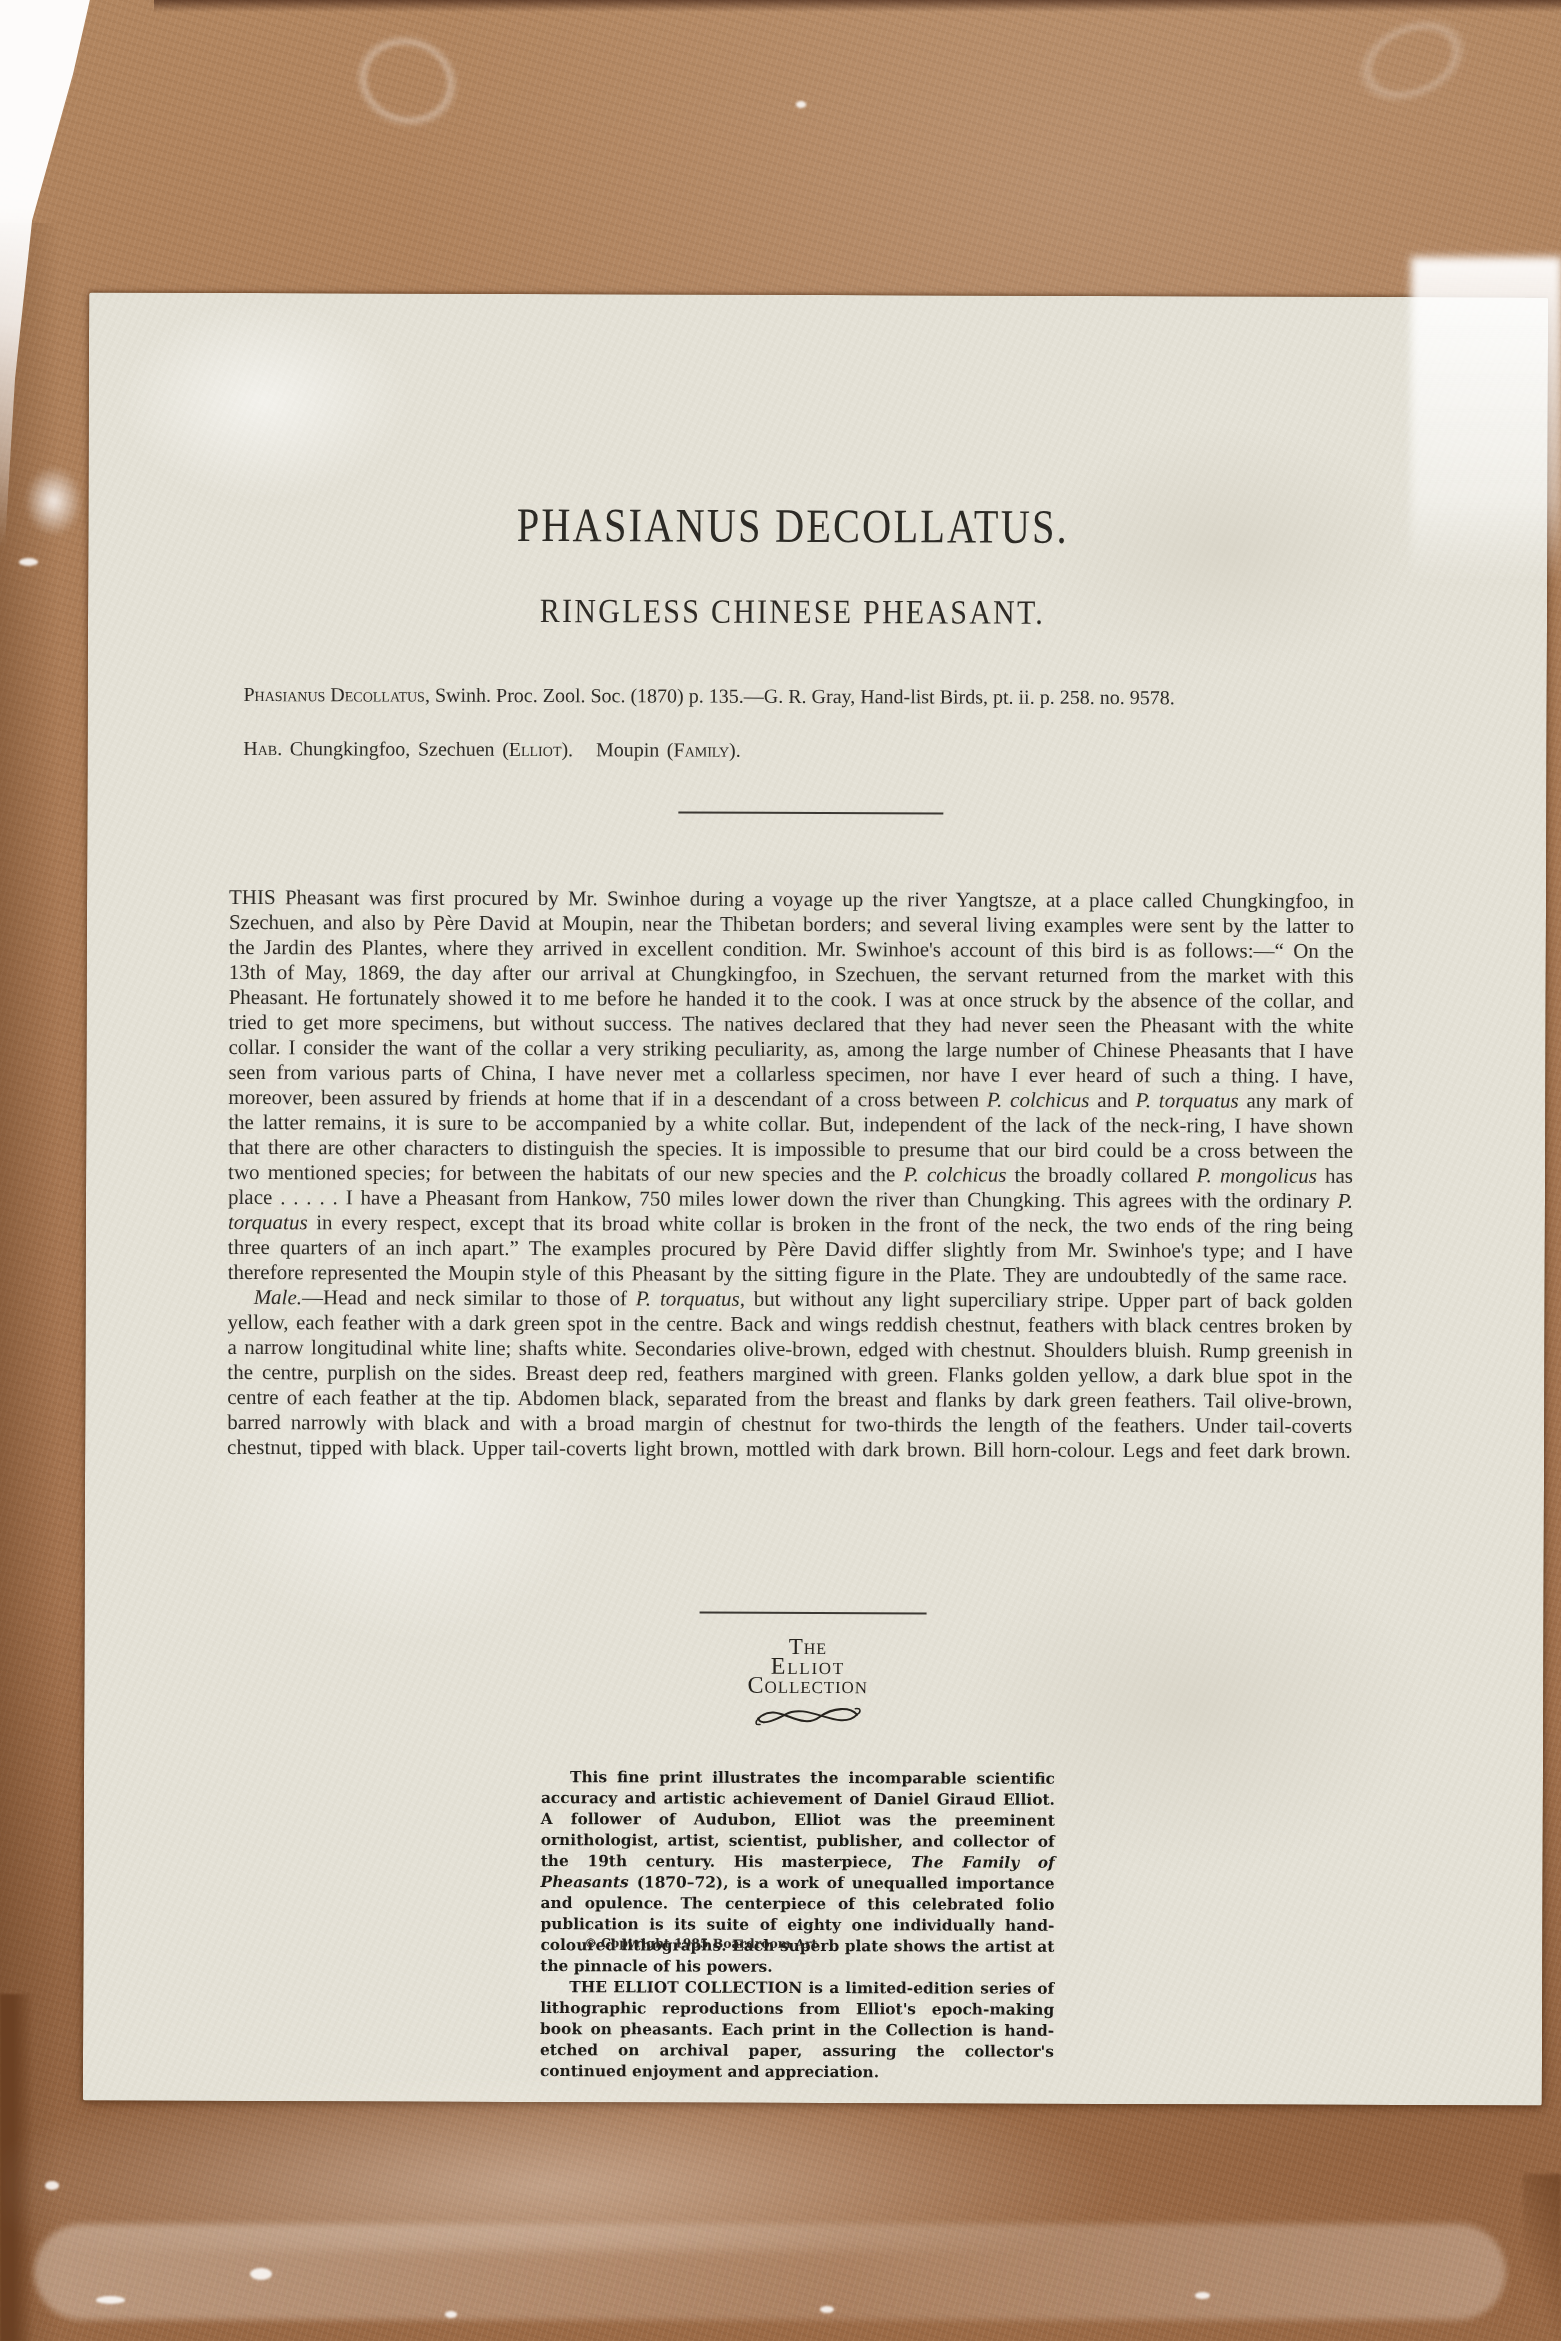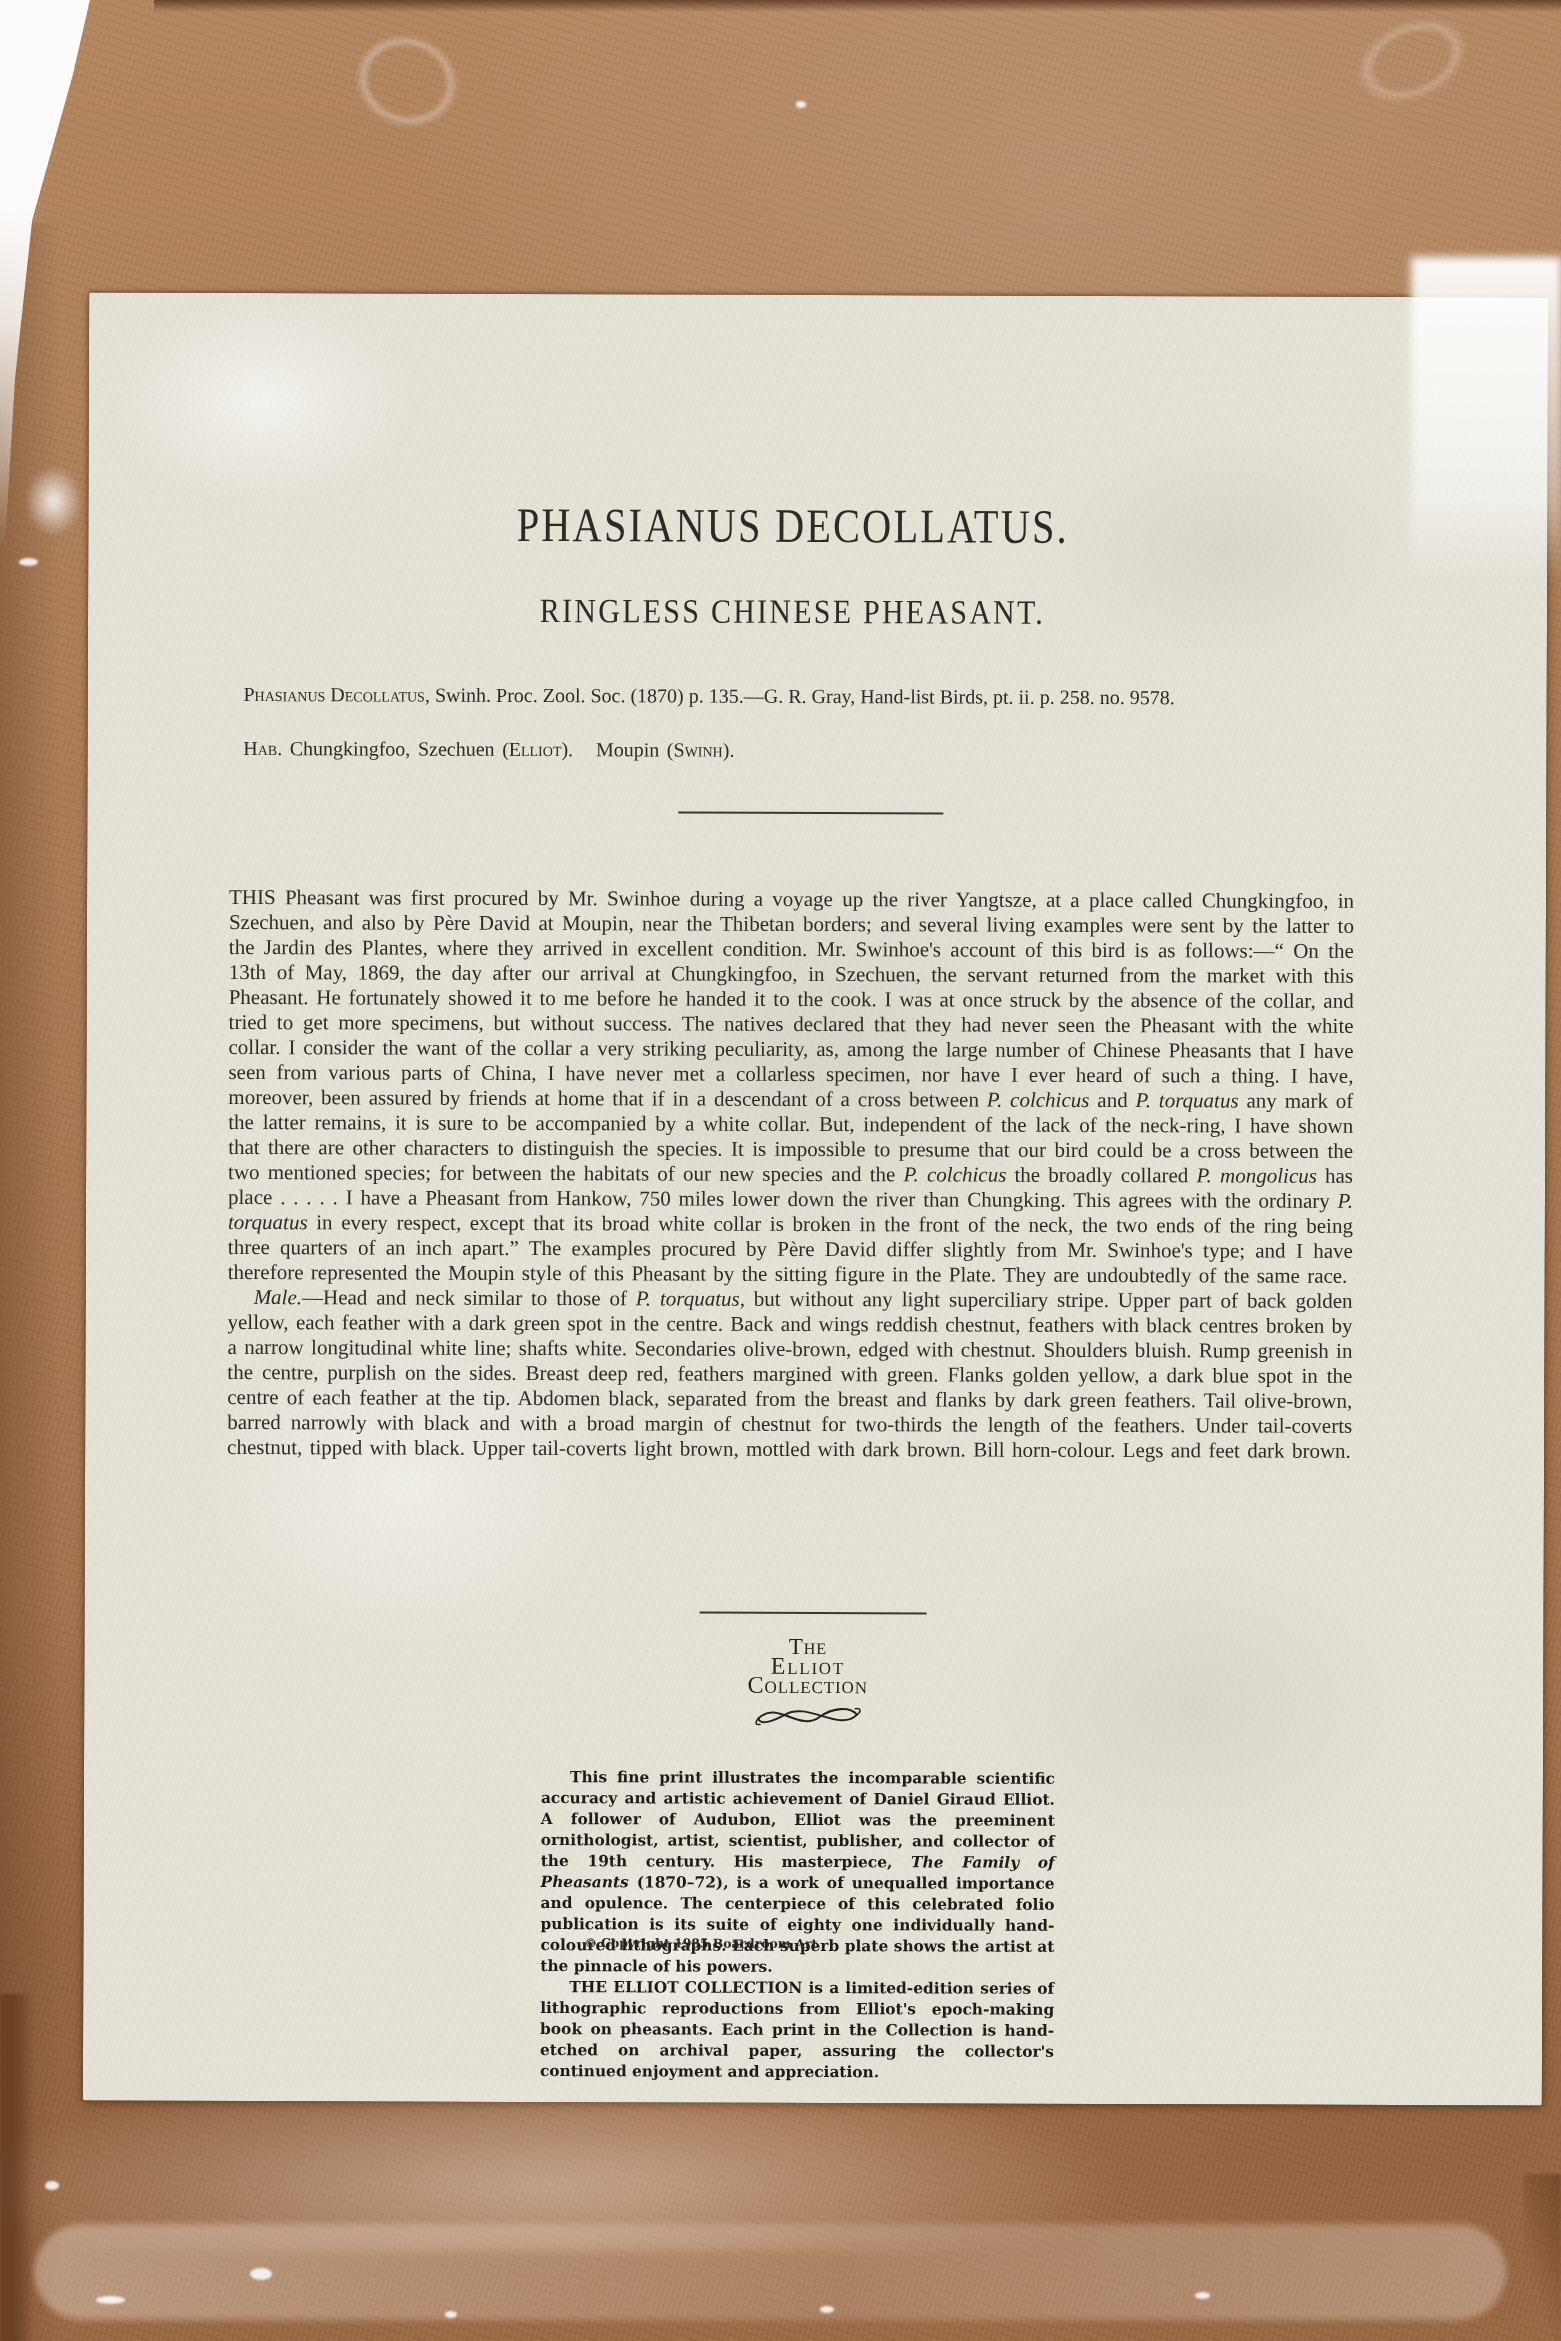--- a/index.html
+++ b/index.html
@@ -176,21 +176,21 @@
 
   <div class="parchment">
     <div class="sheet-content">
 
       <div class="title1">PHASIANUS DECOLLATUS.</div>
 
       <div class="title2">RINGLESS CHINESE PHEASANT.</div>
 
       <div class="citation"><span class="sc">Phasianus Decollatus,</span> Swinh. Proc. Zool. Soc. (1870) p. 135.—G. R. Gray, Hand-list Birds, pt. ii. p. 258. no. 9578.</div>
 
-      <div class="hab"><span class="sc">Hab.</span>  Chungkingfoo, Szechuen (<span class="sc">Elliot</span>).&nbsp;&nbsp; Moupin (<span class="sc">Swinh</span>).</div>
+      <div class="hab"><span class="sc">Hab.</span>  Chungkingfoo, Szechuen (<span class="sc">Elliot</span>).&nbsp;&nbsp; Moupin (<span class="sc">Family</span>).</div>
 
       <div class="rule rule1"></div>
 
       <div class="bodytext">
           <p>THIS Pheasant was first procured by Mr. Swinhoe during a voyage up the river Yangtsze, at a place called Chungkingfoo, in Szechuen, and also by Père David at Moupin, near the Thibetan borders; and several living examples were sent by the latter to the Jardin des Plantes, where they arrived in excellent condition.  Mr. Swinhoe's account of this bird is as follows:—“ On the 13th of May, 1869, the day after our arrival at Chungkingfoo, in Szechuen, the servant returned from the market with this Pheasant.  He fortunately showed it to me before he handed it to the cook.  I was at once struck by the absence of the collar, and tried to get more specimens, but without success.  The natives declared that they had never seen the Pheasant with the white collar.  I consider the want of the collar a very striking peculiarity, as, among the large number of Chinese Pheasants that I have seen from various parts of China, I have never met a collarless specimen, nor have I ever heard of such a thing.  I have, moreover, been assured by friends at home that if in a descendant of a cross between <i>P. colchicus</i> and <i>P. torquatus</i> any mark of the latter remains, it is sure to be accompanied by a white collar.  But, independent of the lack of the neck-ring, I have shown that there are other characters to distinguish the species.  It is impossible to presume that our bird could be a cross between the two mentioned species; for between the habitats of our new species and the <i>P. colchicus</i> the broadly collared <i>P. mongolicus</i> has place . . . . . I have a Pheasant from Hankow, 750 miles lower down the river than Chungking.  This agrees with the ordinary <i>P. torquatus</i> in every respect, except that its broad white collar is broken in the front of the neck, the two ends of the ring being three quarters of an inch apart.”  The examples procured by Père David differ slightly from Mr. Swinhoe's type; and I have therefore represented the Moupin style of this Pheasant by the sitting figure in the Plate.  They are undoubtedly of the same race.</p>
           <p><i>Male.</i>—Head and neck similar to those of <i>P. torquatus</i>, but without any light superciliary stripe.  Upper part of back golden yellow, each feather with a dark green spot in the centre.  Back and wings reddish chestnut, feathers with black centres broken by a narrow longitudinal white line; shafts white.  Secondaries olive-brown, edged with chestnut.  Shoulders bluish.  Rump greenish in the centre, purplish on the sides.  Breast deep red, feathers margined with green.  Flanks golden yellow, a dark blue spot in the centre of each feather at the tip.  Abdomen black, separated from the breast and flanks by dark green feathers.  Tail olive-brown, barred narrowly with black and with a broad margin of chestnut for two-thirds the length of the feathers.  Under tail-coverts chestnut, tipped with black.  Upper tail-coverts light brown, mottled with dark brown.  Bill horn-colour.  Legs and feet dark brown.</p>
         </div>
 
       <div class="rule rule2"></div>
 

